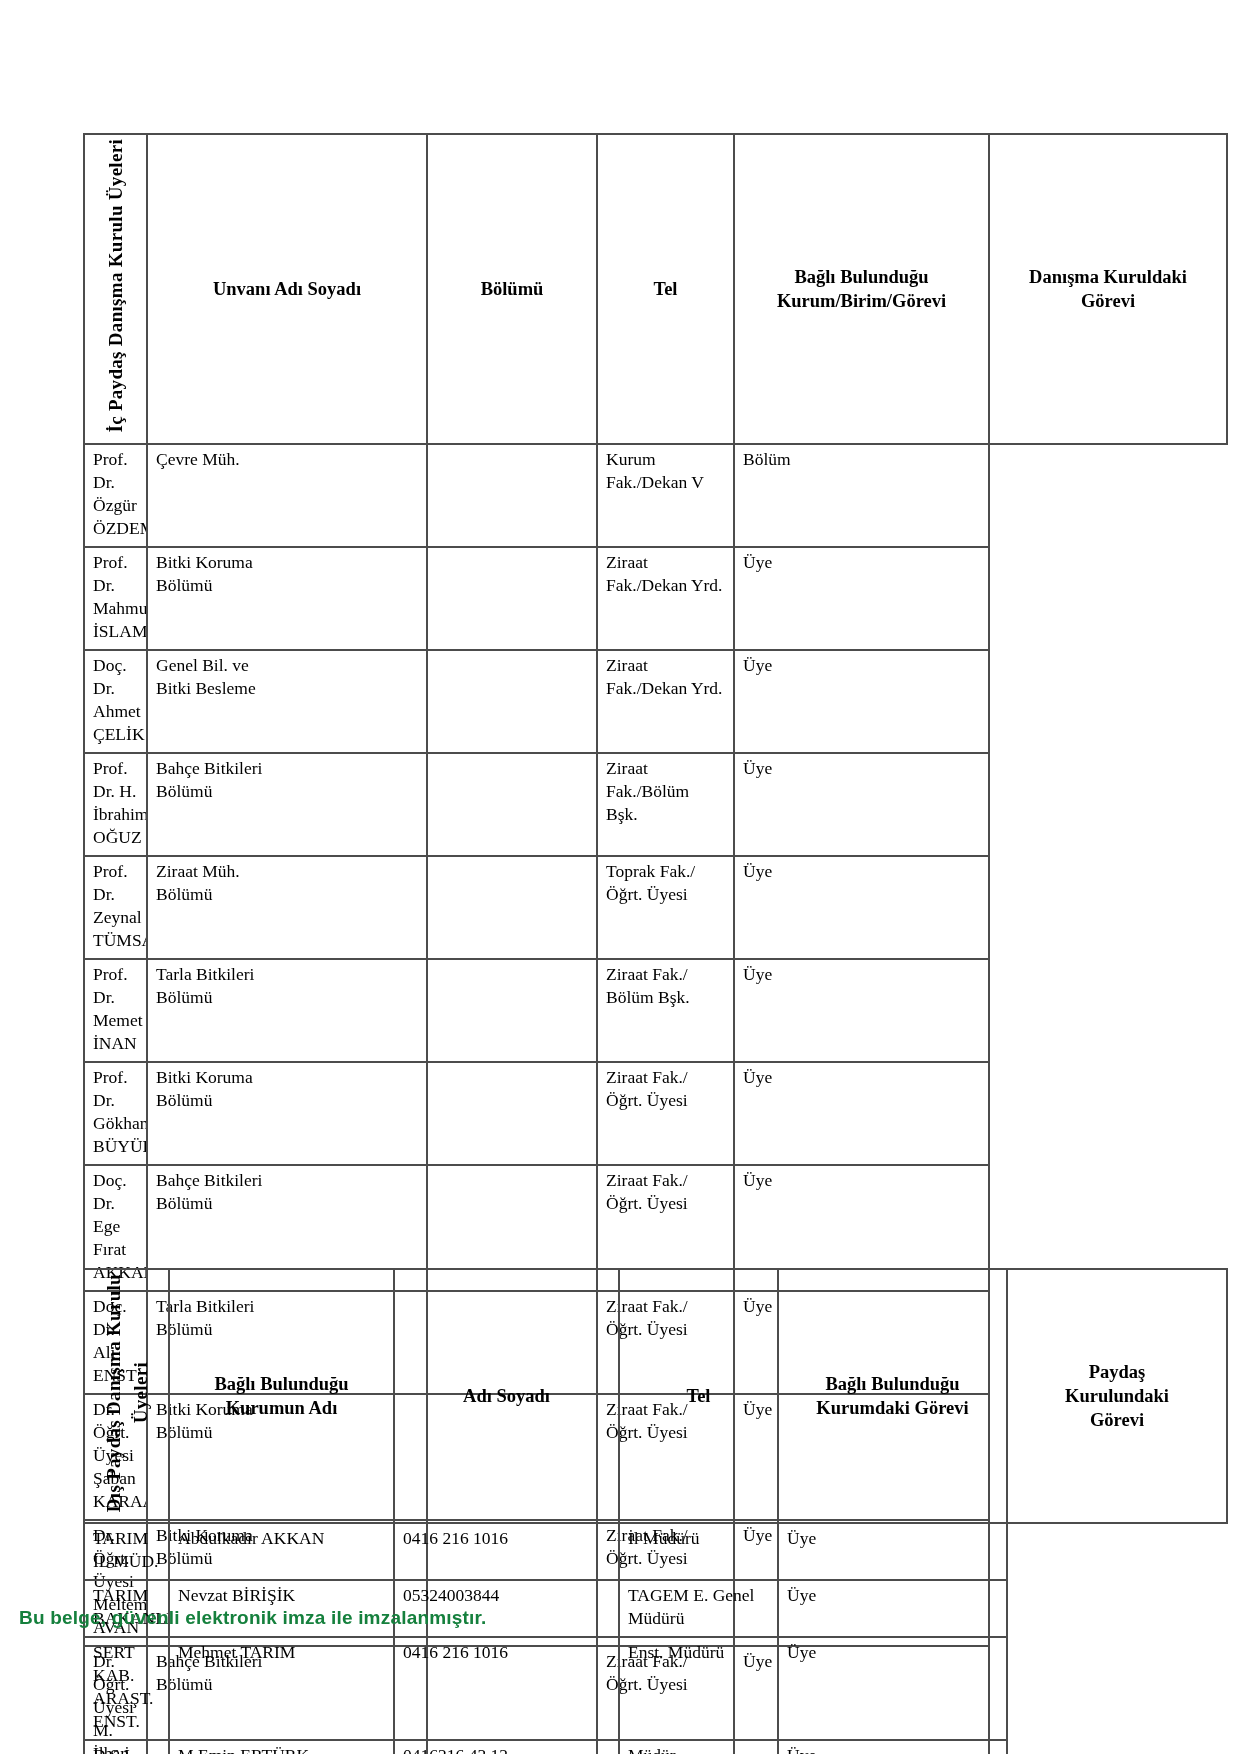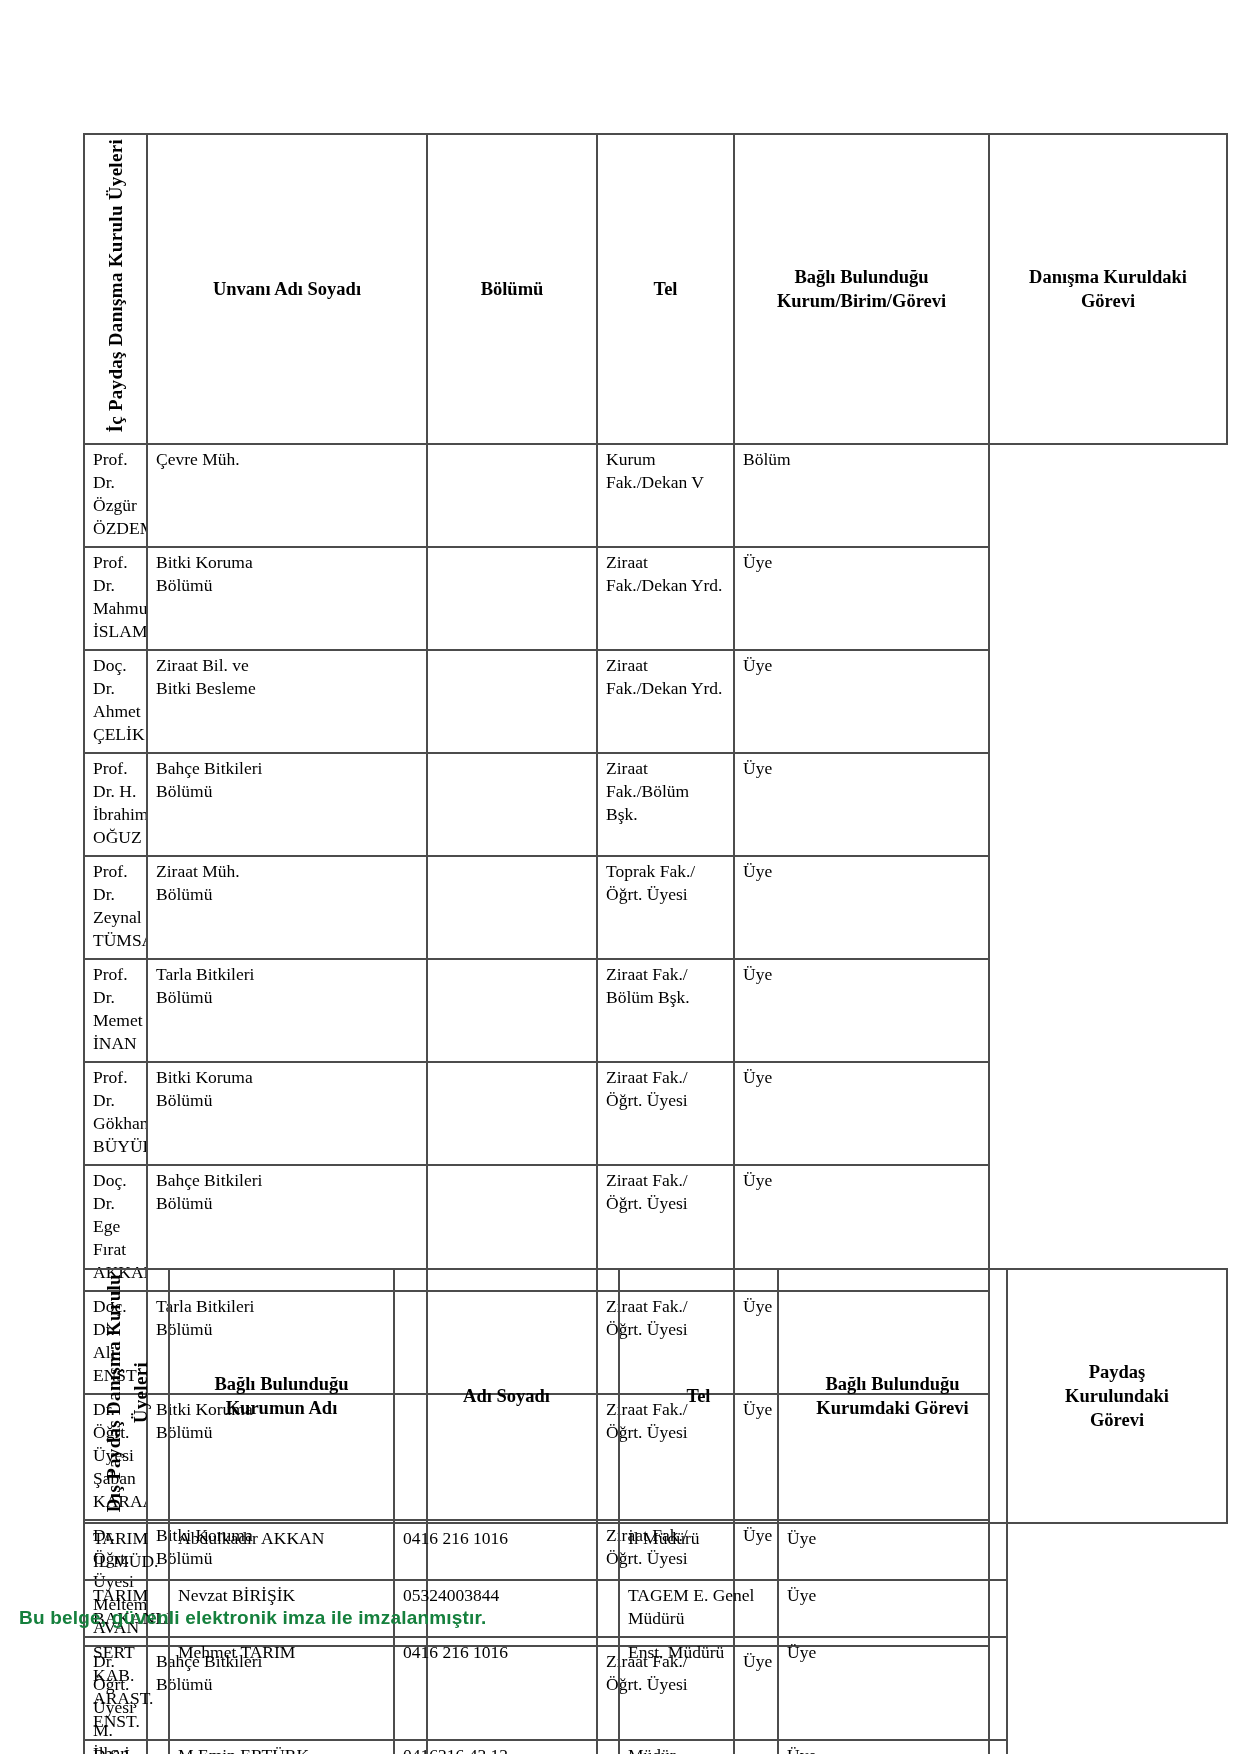--- a/index.html
+++ b/index.html
@@ -80,21 +80,21 @@
           <td>Prof. Dr. Mahmut
 İSLAMOĞLU</td>
           <td>Bitki Koruma
 Bölümü</td>
           <td></td>
           <td>Ziraat Fak./Dekan Yrd.</td>
           <td>Üye</td>
         </tr>
         <tr>
           <td>Doç. Dr. Ahmet ÇELİK</td>
-          <td>Ziraat Bil. ve
+          <td>Genel Bil. ve
 Bitki Besleme</td>
           <td></td>
           <td>Ziraat Fak./Dekan Yrd.</td>
           <td>Üye</td>
         </tr>
         <tr>
           <td>Prof. Dr. H. İbrahim OĞUZ</td>
           <td>Bahçe Bitkileri
 Bölümü</td>
           <td></td>

